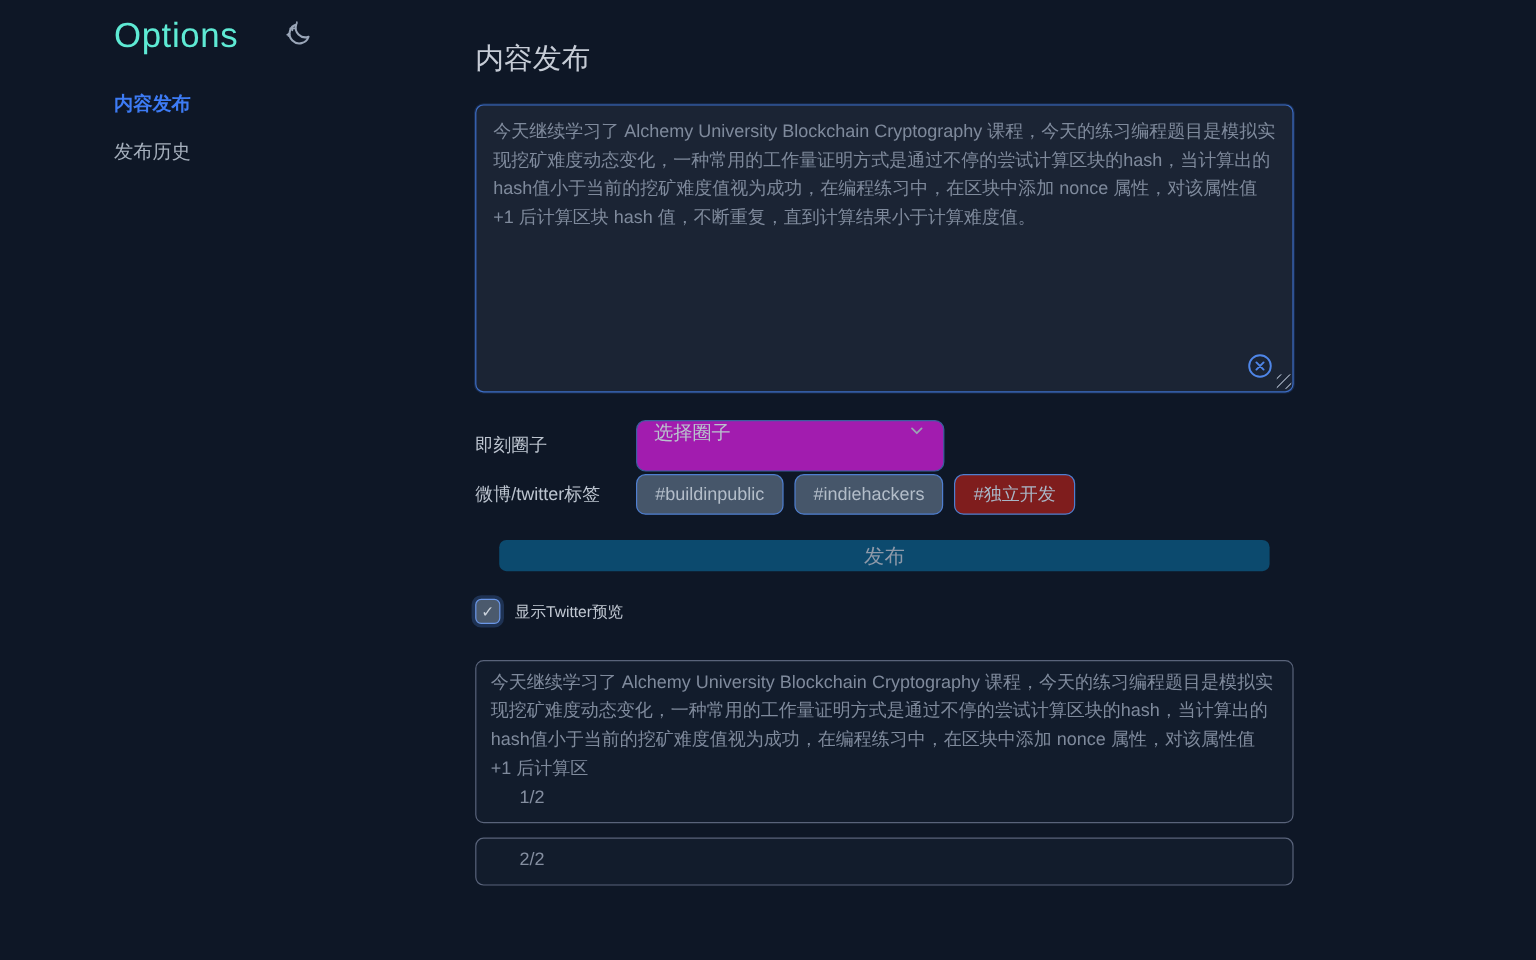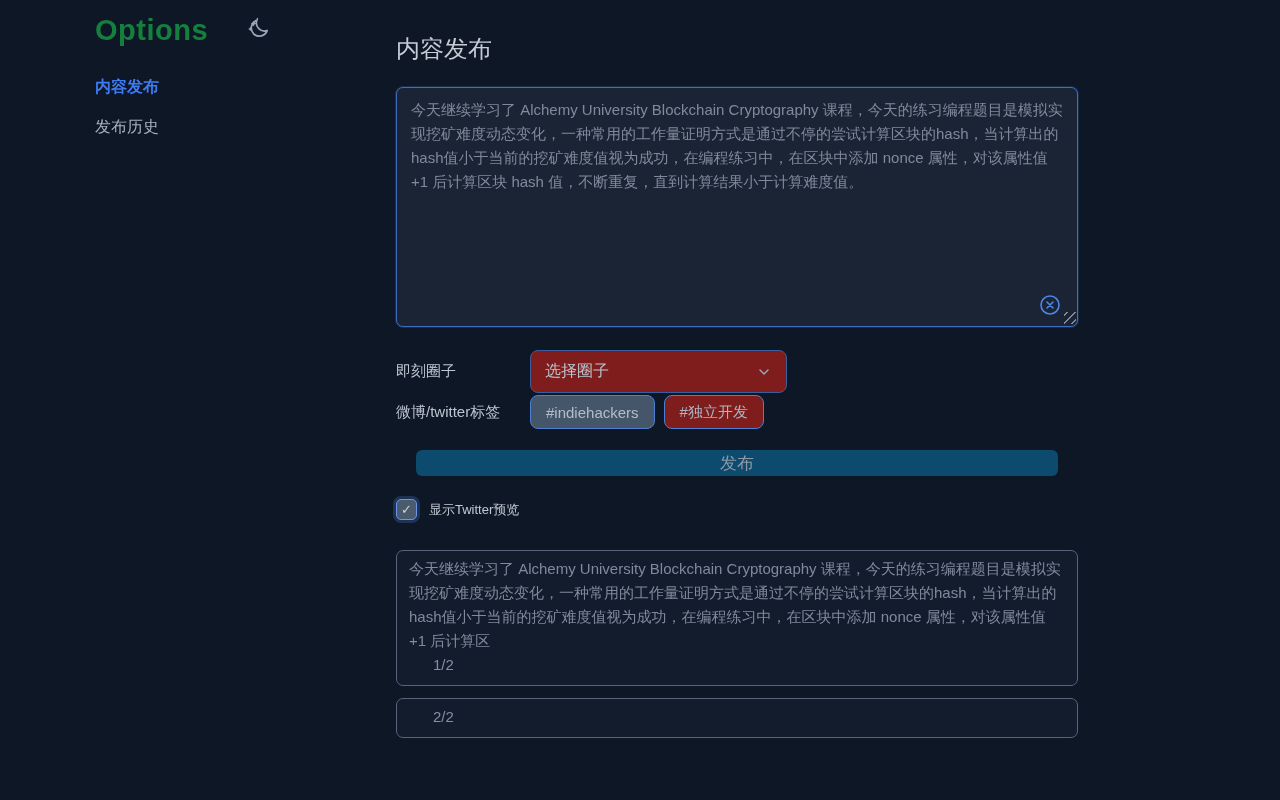--- a/index.html
+++ b/index.html
@@ -9,21 +9,21 @@
     font-family: "Liberation Sans", "DejaVu Sans", sans-serif;
     overflow: hidden;
     color: #c3cad4;
   }
   .layout { display: flex; width: 100%; height: 100%; }
 
   
   .sidebar { width: 396px; flex: 0 0 396px; padding: 14px 0 0 95px; }
   .sidebar-header { display: flex; align-items: flex-start; }
   .sidebar-title {
-    font-size: 29px; font-weight: 700; color: #15803d; letter-spacing: 0.5px;
+    font-size: 29px; font-weight: 400; color: #5eead4; letter-spacing: 0.5px;
   }
   .theme-toggle {
     margin-left: 38px; margin-top: 2px;
     background: none; border: none; cursor: pointer; padding: 0;
     color: #9aa6b8;
   }
   .nav { margin-top: 30px; list-style: none; }
   .nav li { margin-bottom: 19px; font-size: 16px; cursor: pointer; }
   .nav li.active { color: #3d7bf4; font-weight: 700; }
   .nav li:not(.active) { color: #a6b0bd; font-weight: 400; }
@@ -56,24 +56,24 @@
     background: repeating-linear-gradient(135deg,
       transparent 0 2px, #8b95a6 2px 3.2px, transparent 3.2px 5.5px);
     opacity: 0.9; pointer-events: none;
   }
 
   .form-row { display: flex; align-items: center; margin-top: 23px; }
   .form-label { width: 134px; flex: 0 0 134px; font-size: 15px; color: #bcc4cf; }
 
   .select {
     width: 257px; height: 43px;
-    background: #7f1d1d;
+    background: #a21caf;
     border: 1.5px solid #3a5f9e;
     border-radius: 8px;
-    display: flex; align-items: center; justify-content: space-between;
+    display: flex; align-items: flex-start; justify-content: space-between;
     padding: 0 14px; cursor: pointer;
   }
   .select-value { font-size: 16px; color: #b9c2cd; }
   .select .chev { color: #9aa4b4; line-height: 0; }
 
   .tags-row { margin-top: 2px; }
   .tag-btn {
     height: 34px; padding: 0 15px; margin-right: 9px;
     border: 1.5px solid #4f7fd0; border-radius: 8px;
     background: #46566a; color: #b3bdc9;
@@ -157,20 +157,21 @@
         <span class="chev">
           <svg width="16" height="16" viewBox="0 0 24 24" fill="none" stroke="currentColor" stroke-width="2.2" stroke-linecap="round" stroke-linejoin="round">
             <path d="M6 9l6 6 6-6"></path>
           </svg>
         </span>
       </div>
     </div>
 
     <div class="form-row tags-row">
       <span class="form-label">微博/twitter标签</span>
+      <button class="tag-btn">#buildinpublic</button>
       <button class="tag-btn">#indiehackers</button>
       <button class="tag-btn ghost">#独立开发</button>
     </div>
 
     <button class="publish-btn">发布</button>
 
     <div class="checkbox-row">
       <span class="checkbox">
         <span>✓</span>
       </span>

